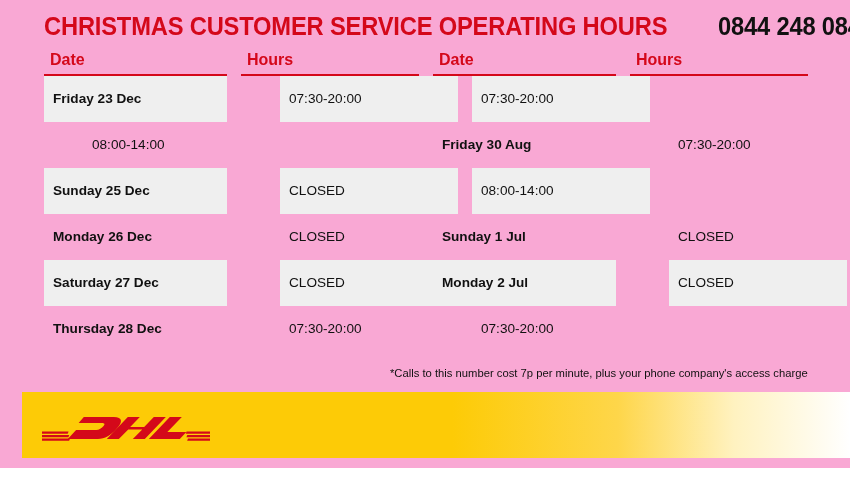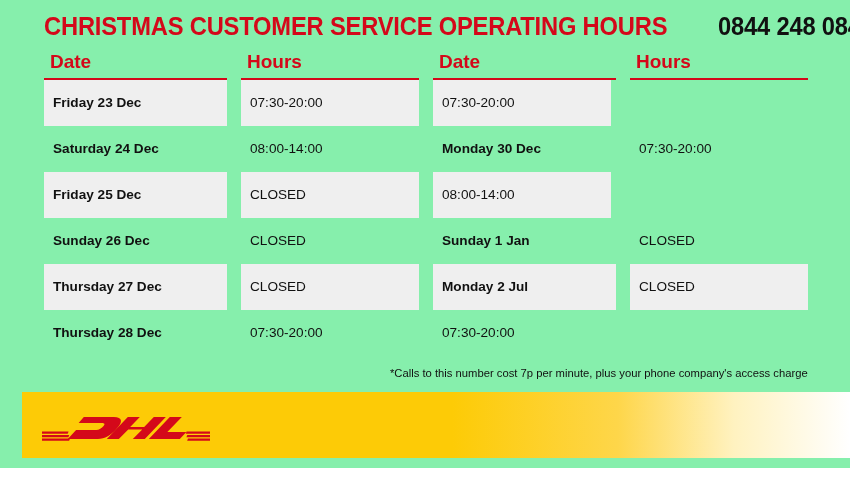--- a/index.html
+++ b/index.html
@@ -2,21 +2,21 @@
 <html><head>
 <meta charset="utf-8">
 <style>
   * { box-sizing: border-box; margin: 0; padding: 0; }
   html, body {
     width: 850px; height: 478px;
     background: #ffffff;
     font-family: "Liberation Sans", sans-serif;
     overflow: hidden;
   }
-  .page { position: relative; width: 850px; height: 468px; background:#86efac; }
+  .page { position: relative; width: 850px; height: 468px; background:#f9a8d4; }
 
   
   .header-row {
     position: absolute;
     left: 44px; top: 14px;
     display: flex;
     align-items: baseline;
     white-space: nowrap;
   }
   .title {
@@ -44,21 +44,21 @@
     position: absolute;
     left: 44px; top: 50px;
     width: 764px;
     display: flex;
     gap: 14px;
   }
   .tbl { width: 375px; flex: 0 0 375px; }
 
   .thead { display: flex; gap: 14px; }
   .th {
-    font-size: 19px;
+    font-size: 16px;
     font-weight: bold;
     color: #d4081a;
     padding: 0 0 4px 6px;
     border-bottom: 2px solid #d4081a;
     line-height: 1.25;
   }
   .th.c-date  { width: 183px; flex: 0 0 183px; }
   .th.c-hours { width: 178px; flex: 0 0 178px; }
 
   .row {
@@ -68,21 +68,21 @@
   }
   .cell {
     display: flex;
     align-items: center;
     padding-left: 9px;
     font-size: 13.6px;
     color: #111111;
     line-height: 1.2;
   }
   .cell.c-date  { width: 183px; flex: 0 0 183px; font-weight: bold; }
-  .cell.c-hours { width: 178px; flex: 0 0 178px; font-weight: normal; }
+  .cell.c-hours { width: 178px; flex: 0 0 178px; font-weight: normal; margin-left: 39px; }
   .row.alt .cell { background: #efefef; }
 
   
   .footnote {
     position: absolute;
     right: 42px;
     top: 366px;
     font-size: 11.6px;
     color: #111111;
     white-space: nowrap;
@@ -121,59 +121,58 @@
       <div class="thead">
         <div class="th c-date">Date</div>
         <div class="th c-hours">Hours</div>
       </div>
 
       <div class="row alt">
         <div class="cell c-date">Friday 23 Dec</div>
         <div class="cell c-hours">07:30-20:00</div>
       </div>
       <div class="row">
-        <div class="cell c-date">Saturday 24 Dec</div>
         <div class="cell c-hours">08:00-14:00</div>
       </div>
       <div class="row alt">
-        <div class="cell c-date">Friday 25 Dec</div>
-        <div class="cell c-hours">CLOSED</div>
-      </div>
-      <div class="row">
-        <div class="cell c-date">Sunday 26 Dec</div>
-        <div class="cell c-hours">CLOSED</div>
-      </div>
-      <div class="row alt">
-        <div class="cell c-date">Thursday 27 Dec</div>
+        <div class="cell c-date">Sunday 25 Dec</div>
+        <div class="cell c-hours">CLOSED</div>
+      </div>
+      <div class="row">
+        <div class="cell c-date">Monday 26 Dec</div>
+        <div class="cell c-hours">CLOSED</div>
+      </div>
+      <div class="row alt">
+        <div class="cell c-date">Saturday 27 Dec</div>
         <div class="cell c-hours">CLOSED</div>
       </div>
       <div class="row">
         <div class="cell c-date">Thursday 28 Dec</div>
         <div class="cell c-hours">07:30-20:00</div>
       </div>
     </div>
 
     <div class="tbl">
       <div class="thead">
         <div class="th c-date">Date</div>
         <div class="th c-hours">Hours</div>
       </div>
 
       <div class="row alt">
         <div class="cell c-hours">07:30-20:00</div>
       </div>
       <div class="row">
-        <div class="cell c-date">Monday 30 Dec</div>
+        <div class="cell c-date">Friday 30 Aug</div>
         <div class="cell c-hours">07:30-20:00</div>
       </div>
       <div class="row alt">
         <div class="cell c-hours">08:00-14:00</div>
       </div>
       <div class="row">
-        <div class="cell c-date">Sunday 1 Jan</div>
+        <div class="cell c-date">Sunday 1 Jul</div>
         <div class="cell c-hours">CLOSED</div>
       </div>
       <div class="row alt">
         <div class="cell c-date">Monday 2 Jul</div>
         <div class="cell c-hours">CLOSED</div>
       </div>
       <div class="row">
         <div class="cell c-hours">07:30-20:00</div>
       </div>
     </div>

